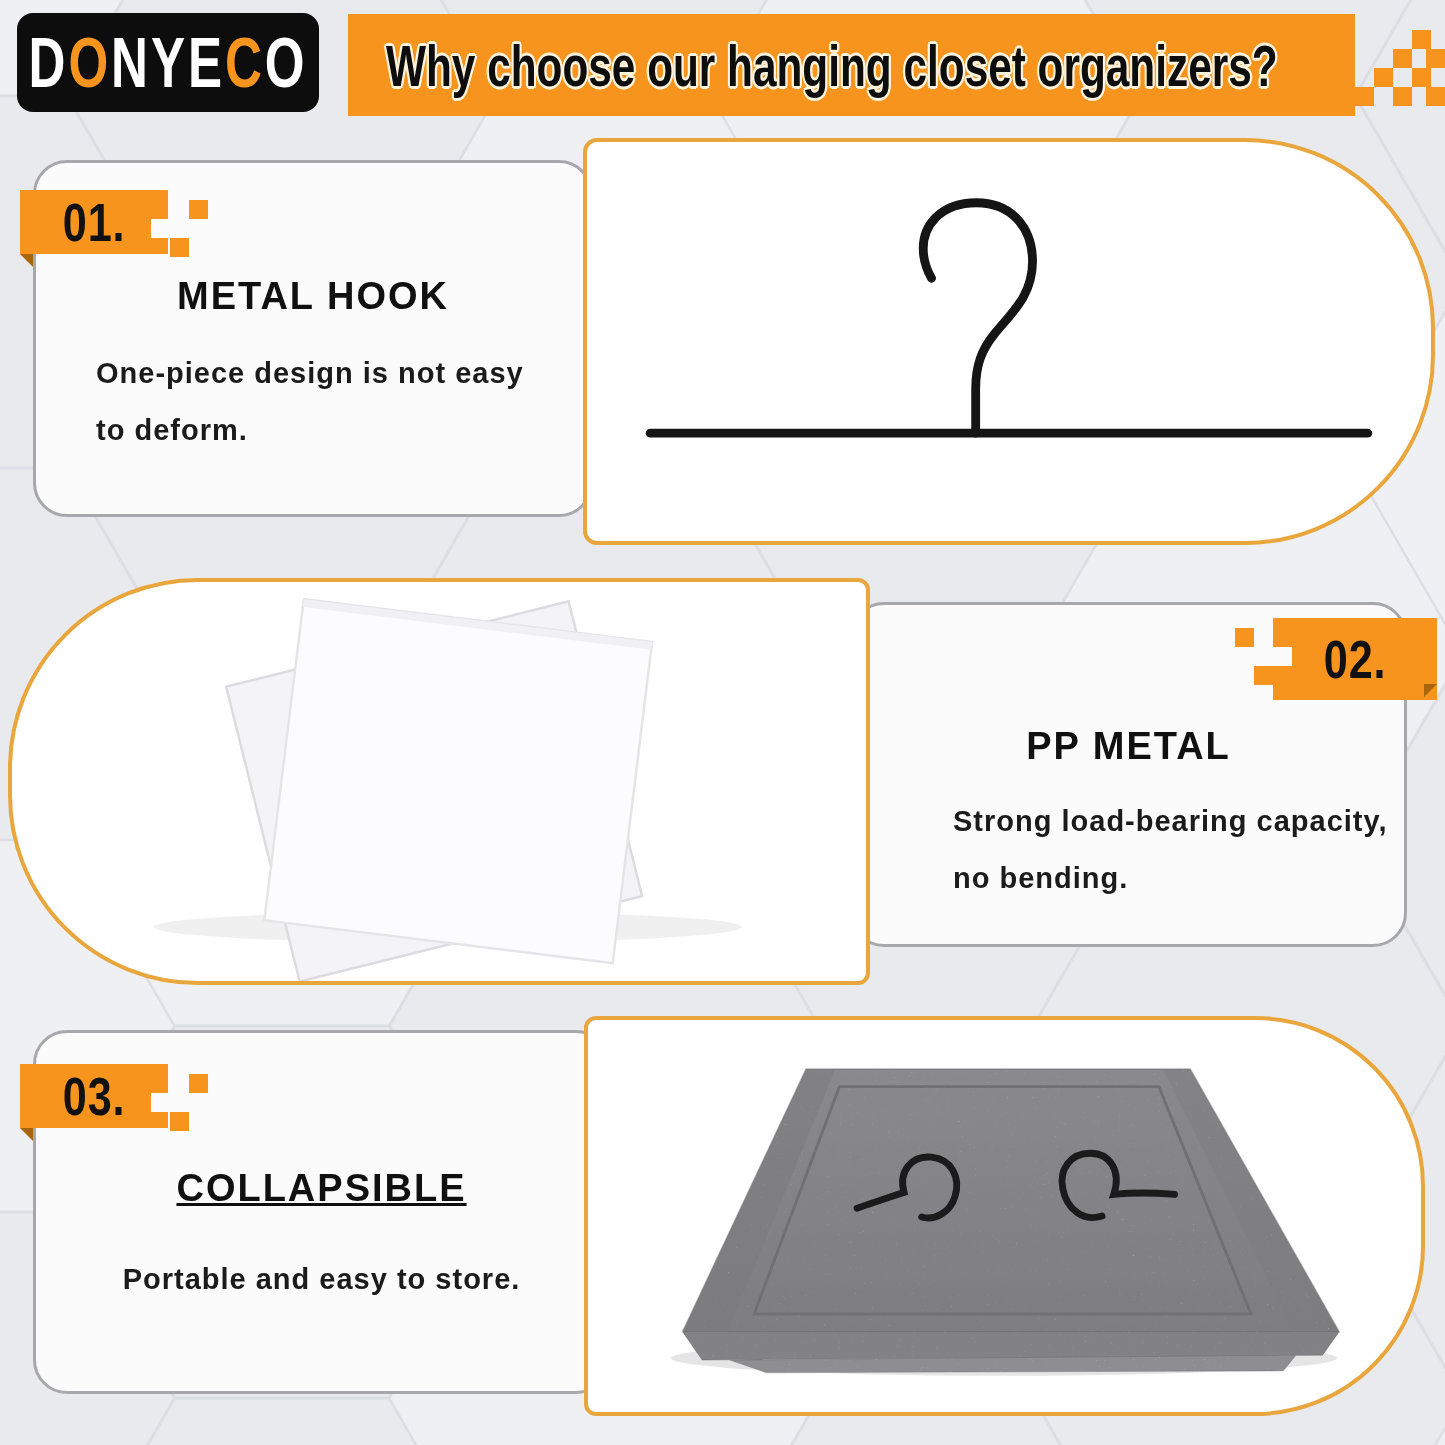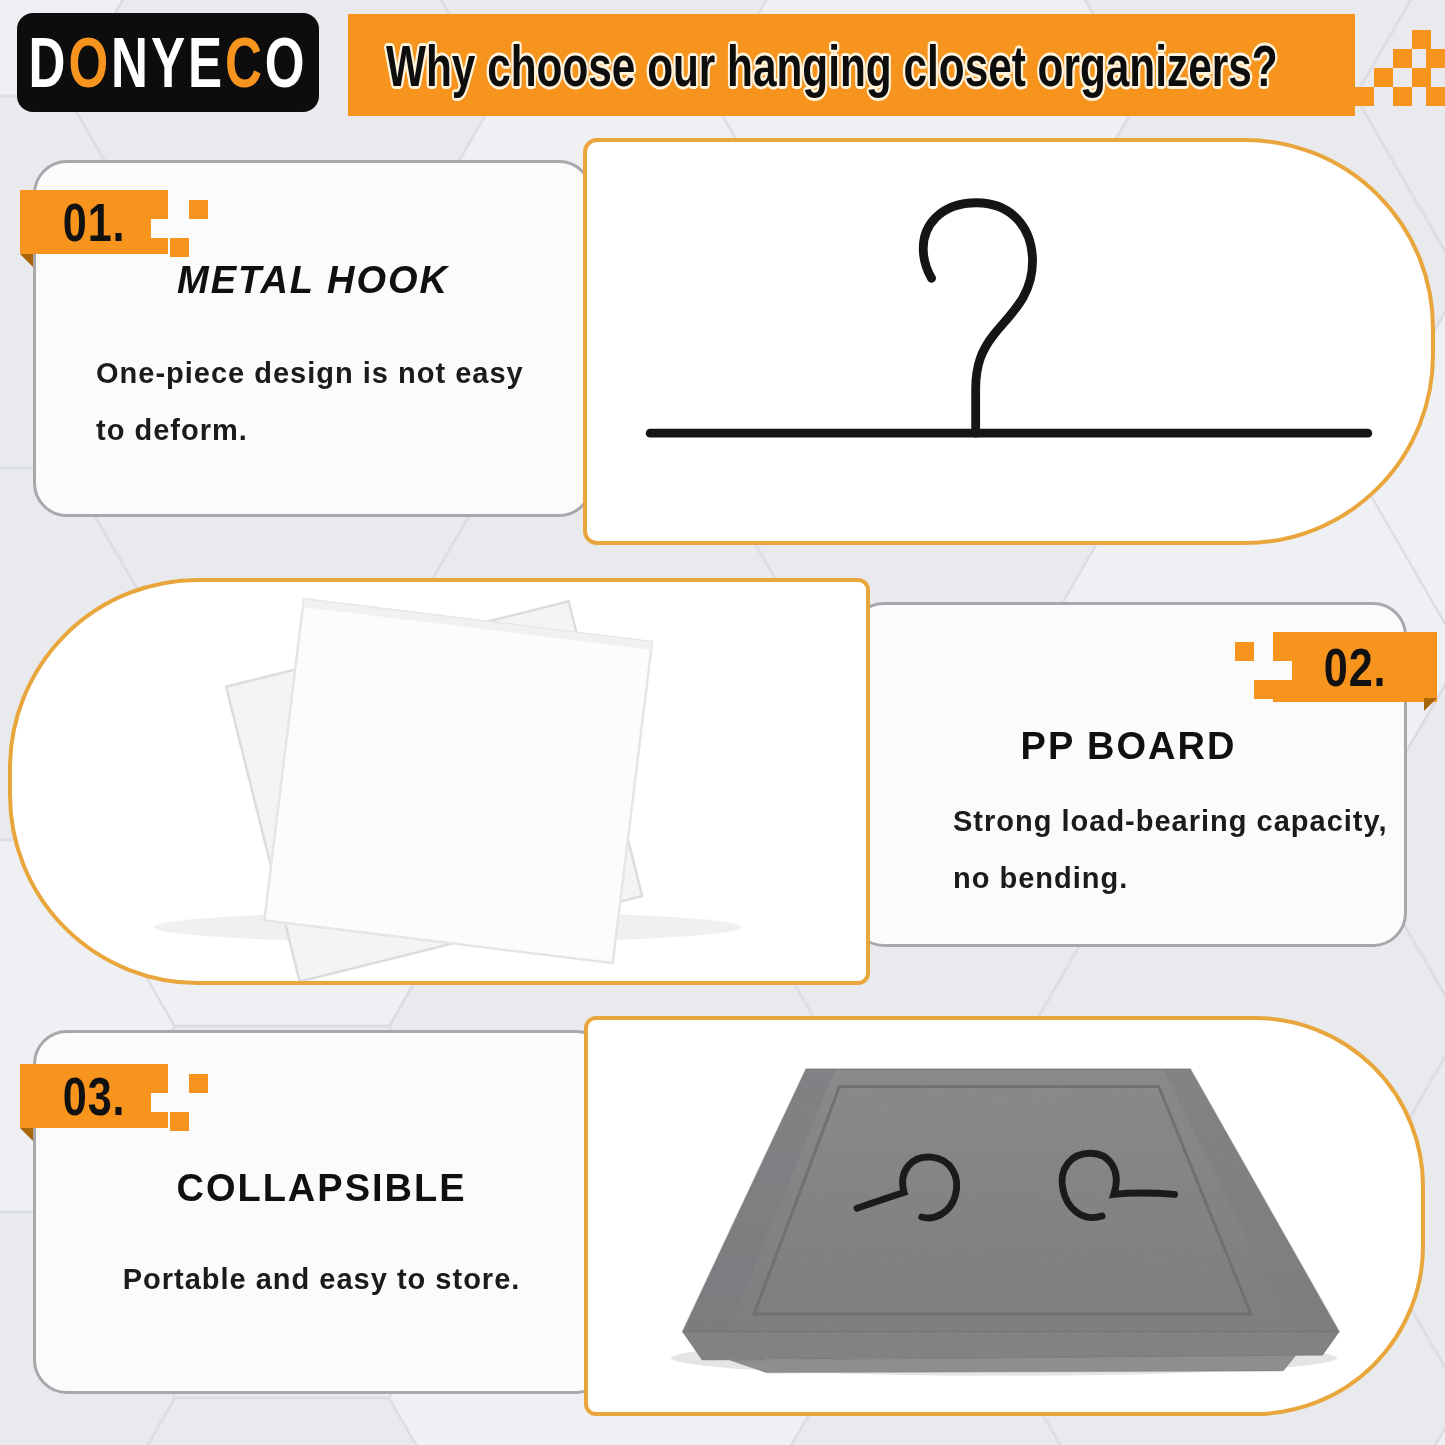--- a/index.html
+++ b/index.html
@@ -65,31 +65,31 @@
   .imgbox{
     position:absolute;z-index:2;background:#ffffff;box-sizing:border-box;
     border:4px solid var(--border_gold,#E8A63C);
   }
   .imgbox svg{position:absolute;left:0;top:0;width:100%;height:100%;}
   #box1{left:583px;top:138px;width:852px;height:407px;border-radius:14px 190px 190px 14px;}
   #box2{left:8px;top:578px;width:862px;height:407px;border-radius:190px 12px 12px 190px;}
   #box3{left:584px;top:1016px;width:841px;height:400px;border-radius:12px 170px 170px 12px;}
 
   #card1{left:33px;top:160px;width:560px;height:357px;}
-  #card1 h2{top:96px;font-style:italic;}
+  #card1 h2{top:112px;}
   #card1 p{left:60px;top:182px;width:445px;}
   #card2{left:850px;top:602px;width:557px;height:345px;}
   #card2 h2{top:120px;}
   #card2 p{left:100px;top:188px;width:435px;}
   #card3{left:33px;top:1030px;width:577px;height:364px;}
-  #card3 h2{top:134px;}
+  #card3 h2{top:134px;text-decoration:underline;}
   #card3 p{left:0;right:0;top:218px;text-align:center;width:100%;}
 
   #badge1{left:20px;top:190px;justify-content:center;}
-  #badge2{left:1273px;top:618px;width:164px;height:70px;margin-top:14px;}
+  #badge2{left:1273px;top:618px;width:164px;height:82px;}
   #badge3{left:20px;top:1055px;margin-top:9px;}
 </style>
 </head>
 <body>
 
 <svg class="hexbg" width="1445" height="1445" viewBox="0 0 1445 1445">
     <polygon points="-255,-90 -147.5,-276 67.5,-276 175,-90 67.5,96 -147.5,96" fill="#EFF0F3" stroke="#DCDEE4" stroke-width="2.5"></polygon>
     <polygon points="-255,282 -147.5,96 67.5,96 175,282 67.5,468 -147.5,468" fill="none" stroke="#DCDEE4" stroke-width="2.5"></polygon>
     <polygon points="-255,654 -147.5,468 67.5,468 175,654 67.5,840 -147.5,840" fill="none" stroke="#DCDEE4" stroke-width="2.5"></polygon>
     <polygon points="-255,1026 -147.5,840 67.5,840 175,1026 67.5,1212 -147.5,1212" fill="#EFF0F3" stroke="#DCDEE4" stroke-width="2.5"></polygon>
@@ -159,21 +159,21 @@
 
 <div class="imgbox" id="box1">
   <svg viewBox="0 0 852 407" aria-hidden="true">
     <path d="M60,297 H792" stroke="#151515" stroke-width="9" stroke-linecap="round" fill="none"></path>
     <path d="M392,297 V252 C392,228 398,212 411,196 C428,175 450,157 450,122
              C450,87 428,62 393,62 C358,62 335,84 339,116 C340,124 343,132 347,139" stroke="#151515" stroke-width="9" stroke-linecap="round" fill="none"></path>
   </svg>
 </div>
 
 <div class="card" id="card2">
-  <h2>PP BOARD</h2>
+  <h2>PP METAL</h2>
   <p>Strong load-bearing capacity, no bending.</p>
 </div>
 
 <div class="badge" id="badge2">
   <span class="num">02.</span>
   <span class="deco" style="left:-38px;top:10px;"></span>
   <span class="deco white" style="left:0;top:29px;"></span>
   <span class="deco" style="left:-19px;top:48px;"></span>
   <span class="fold left-cut" style="left:151px;top:66px;"></span>
 </div>

